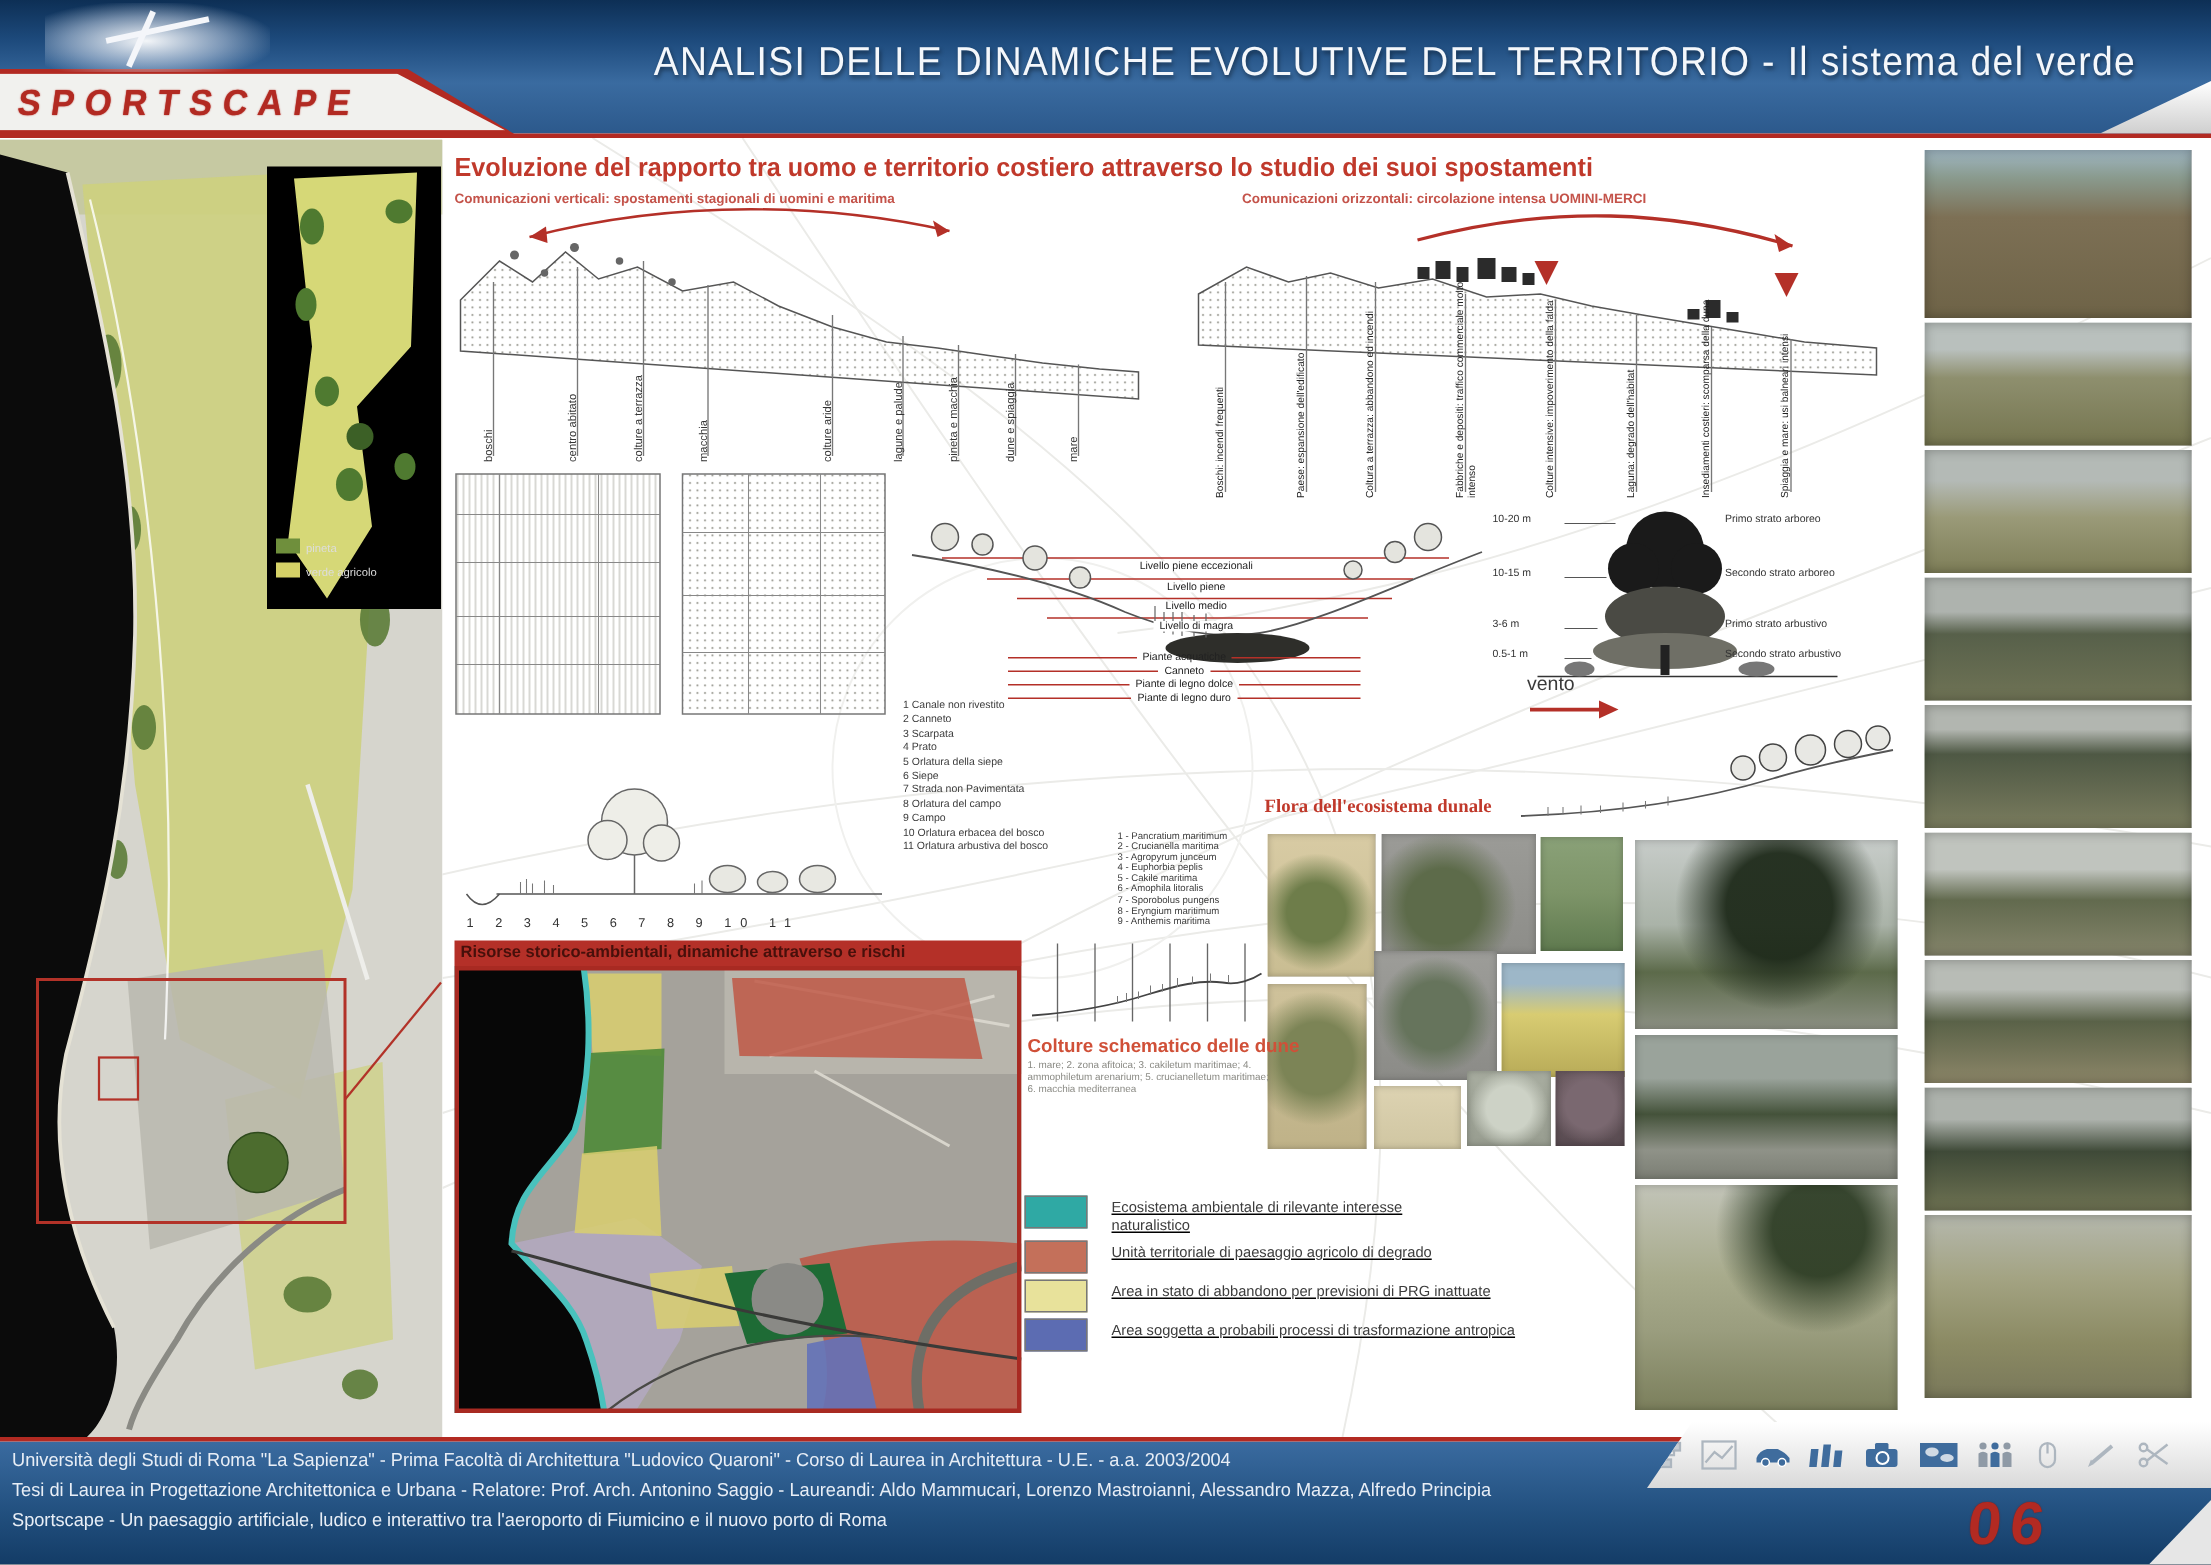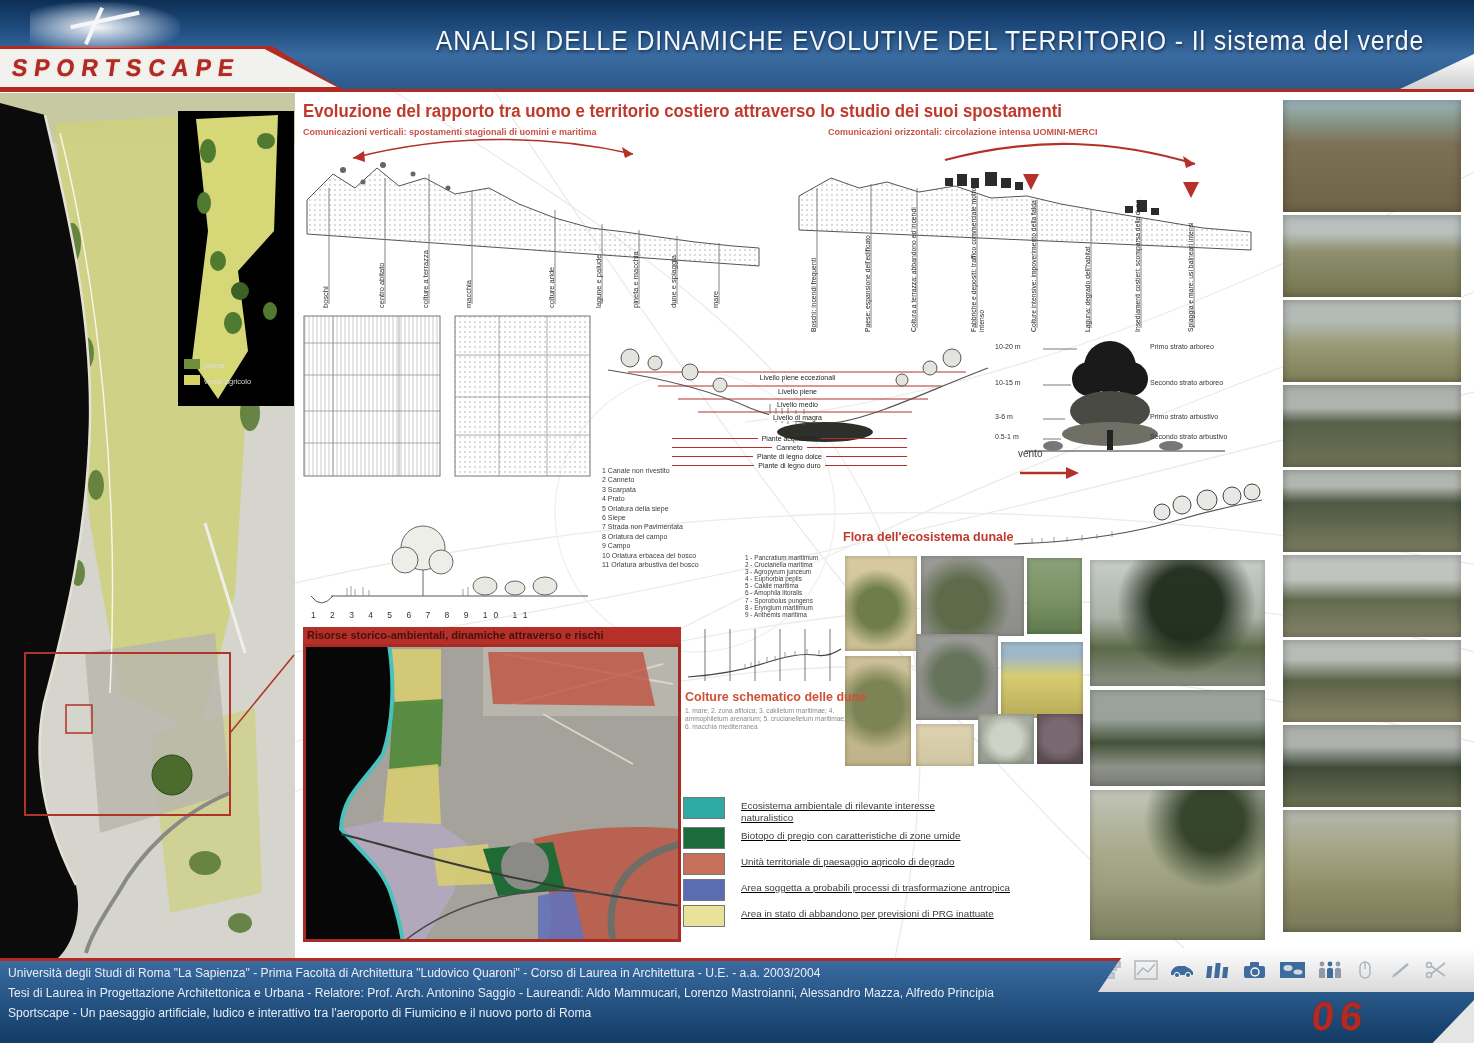--- a/index.html
+++ b/index.html
@@ -37,40 +37,40 @@
   .icons-band span{display:inline-flex;width:26px;height:22px;align-items:center;justify-content:center;}
   .icons-band span:last-child{margin-right:26px;}
   .badge-corner{left:1428px;top:1000px;width:46px;height:43px;background:#e6e6e6;
     clip-path:polygon(100% 0,100% 100%,10% 100%);}
   .panel-number{left:1312px;top:994px;font-size:40px;font-weight:900;color:#b22a22;
     letter-spacing:6px;transform:skewX(-6deg);text-shadow:0 0 1px #7d1812;}
   
   .sec-title{left:303px;top:101px;color:#c0392b;font-size:17.5px;font-weight:bold;
     transform:scaleX(.96);transform-origin:0 0;white-space:nowrap;}
   .cap{color:#c4534a;font-size:9px;font-weight:bold;white-space:nowrap;}
-  .flora-title{left:843px;top:530px;color:#c0392b;font-size:12.5px;font-weight:bold;}
+  .flora-title{left:843px;top:530px;color:#c0392b;font-size:12.5px;font-weight:bold;font-family:Liberation Serif, serif;}
   .dune-title{left:685px;top:690px;color:#d05038;font-size:12.5px;font-weight:bold;}
   .dune-cap{left:685px;top:707px;width:162px;font-size:6.6px;line-height:8px;color:#8a8a84;}
   .risorse-banner{left:303px;top:627px;width:378px;height:17px;background:#b43028;
     color:#47100b;font-size:11px;font-weight:bold;line-height:17px;padding-left:4px;box-sizing:border-box;}
   
   .vert{position:absolute;transform:rotate(-90deg);transform-origin:0 0;color:#333;}
   .w1{width:118px;font-size:7.5px;line-height:8.5px;}
   .w2{width:158px;font-size:6.8px;line-height:7.6px;color:#222;}
   
   .num-item{font-size:7px;line-height:9.4px;color:#3c3c3c;white-space:nowrap;}
   .sp-item{font-size:6.4px;line-height:7.1px;color:#3c3c3c;white-space:nowrap;}
   .lvl{position:absolute;left:600px;width:395px;text-align:center;}
   .lvl span{display:inline-block;background:#fff;padding:0 4px;font-size:7px;color:#222;}
   .pl-row{display:flex;align-items:center;gap:4px;height:9px;}
   .pl-row i{flex:1;height:1px;background:#b43028;}
   .pl-row span{font-size:7px;color:#222;font-style:normal;white-space:nowrap;}
   .strata-h{position:absolute;font-size:7px;color:#333;width:42px;}
   .strata-l{position:absolute;font-size:7px;color:#333;width:120px;}
-  .vento{left:1018px;top:448px;font-size:10px;color:#3a3a3a;}
+  .vento{left:1018px;top:448px;font-size:13px;color:#3a3a3a;}
   
   .legend{left:683px;top:797px;width:400px;text-decoration:underline;}
   .leg-row{display:flex;gap:16px;margin-bottom:4px;align-items:flex-start;}
   .leg-sw{width:40px;height:20px;border:1px solid #777;flex:none;}
   .leg-lb{font-size:9.8px;line-height:11.5px;color:#3c3c3c;width:320px;padding-top:3px;}
   .leg-lb.narrow{width:225px;}
   
   .photo{position:absolute;box-shadow:inset 0 0 6px rgba(0,0,0,.25);}
   .strip{left:1283px;top:100px;width:178px;display:flex;flex-direction:column;gap:3px;position:absolute;}
   .strip div{width:178px;box-shadow:inset 0 0 8px rgba(0,0,0,.3);}
@@ -469,34 +469,30 @@
     <path d="M100,298 C160,250 240,240 300,250" stroke="#4a4a46" stroke-width="1.5" fill="none"></path>
     <rect x="1.5" y="1.5" width="375" height="295" fill="none" stroke="#a82a22" stroke-width="3"></rect>
   </svg>
 
   <div class="abs legend">
     <div class="leg-row">
       <div class="leg-sw" style="background: rgb(47, 169, 164);"></div>
       <div class="leg-lb narrow">Ecosistema ambientale di rilevante interesse naturalistico</div>
     </div>
     <div class="leg-row">
-      <div class="leg-sw" style="background: rgb(28, 107, 60);"></div>
-      <div class="leg-lb">Biotopo di pregio con caratteristiche di zone umide</div>
-    </div>
-    <div class="leg-row">
       <div class="leg-sw" style="background: rgb(196, 112, 90);"></div>
       <div class="leg-lb">Unità territoriale di paesaggio agricolo di degrado</div>
     </div>
     <div class="leg-row">
+      <div class="leg-sw" style="background: rgb(232, 226, 155);"></div>
+      <div class="leg-lb">Area in stato di abbandono per previsioni di PRG inattuate</div>
+    </div>
+    <div class="leg-row">
       <div class="leg-sw" style="background: rgb(92, 108, 178);"></div>
       <div class="leg-lb">Area soggetta a probabili processi di trasformazione antropica</div>
-    </div>
-    <div class="leg-row">
-      <div class="leg-sw" style="background: rgb(232, 226, 155);"></div>
-      <div class="leg-lb">Area in stato di abbandono per previsioni di PRG inattuate</div>
     </div>
   </div>
 
   <div class="photo pm1"></div>
   <div class="photo pm2"></div>
   <div class="photo pm3"></div>
 
   <div class="strip">
     <div class="pr1"></div>
     <div class="pr2"></div>

